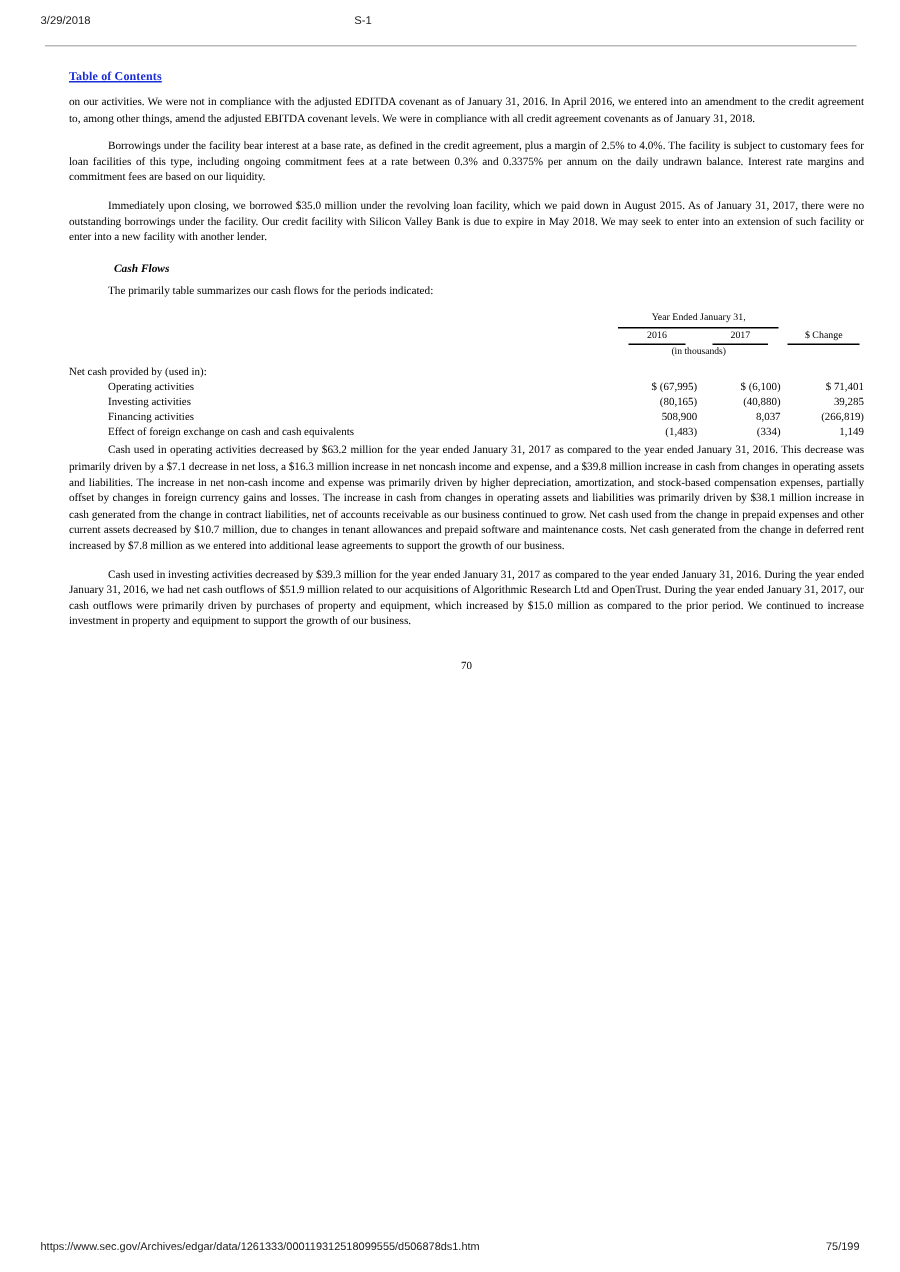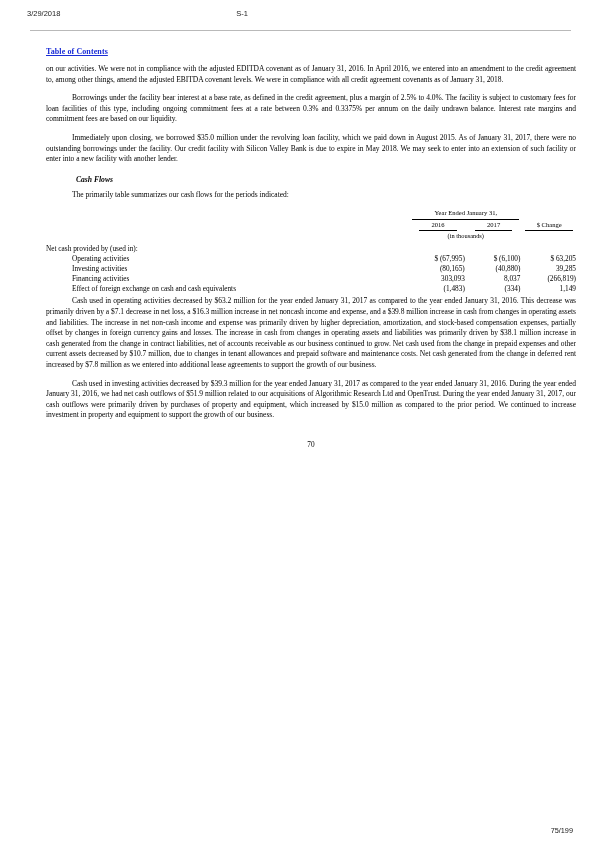--- a/index.html
+++ b/index.html
@@ -280,37 +280,37 @@
           <td class="num"></td>
         </tr>
 
         <tr>
           <td class="lbl sub">Operating activities</td>
           <td></td>
           <td class="num">$ (67,995)</td>
           <td></td>
           <td class="num">$  (6,100)</td>
           <td></td>
-          <td class="num">$   63,205</td>
+          <td class="num">$   71,401</td>
         </tr>
 
         <tr>
           <td class="lbl sub">Investing activities</td>
           <td></td>
           <td class="num">(80,165)</td>
           <td></td>
           <td class="num">(40,880)</td>
           <td></td>
           <td class="num">39,285</td>
         </tr>
 
         <tr>
           <td class="lbl sub">Financing activities</td>
           <td></td>
-          <td class="num">303,093</td>
+          <td class="num">508,900</td>
           <td></td>
           <td class="num">8,037</td>
           <td></td>
           <td class="num">(266,819)</td>
         </tr>
 
         <tr>
           <td class="lbl sub">Effect of foreign exchange on cash and cash equivalents</td>
           <td></td>
           <td class="num">(1,483)</td>
@@ -326,14 +326,15 @@
 
   <p class="body-text indent">Cash used in operating activities decreased by $63.2 million for the year ended January 31, 2017 as compared to the year ended January 31, 2016. This decrease was primarily driven by a $7.1 decrease in net loss, a $16.3 million increase in net noncash income and expense, and a $39.8 million increase in cash from changes in operating assets and liabilities. The increase in net non-cash income and expense was primarily driven by higher depreciation, amortization, and stock-based compensation expenses, partially offset by changes in foreign currency gains and losses. The increase in cash from changes in operating assets and liabilities was primarily driven by $38.1 million increase in cash generated from the change in contract liabilities, net of accounts receivable as our business continued to grow. Net cash used from the change in prepaid expenses and other current assets decreased by $10.7 million, due to changes in tenant allowances and prepaid software and maintenance costs. Net cash generated from the change in deferred rent increased by $7.8 million as we entered into additional lease agreements to support the growth of our business.</p>
 
   <p class="body-text indent">Cash used in investing activities decreased by $39.3 million for the year ended January 31, 2017 as compared to the year ended January 31, 2016. During the year ended January 31, 2016, we had net cash outflows of $51.9 million related to our acquisitions of Algorithmic Research Ltd and OpenTrust. During the year ended January 31, 2017, our cash outflows were primarily driven by purchases of property and equipment, which increased by $15.0 million as compared to the prior period. We continued to increase investment in property and equipment to support the growth of our business.</p>
 
   <div class="page-number">70</div>
 
 </div>
 
 <div class="print-footer">
+  <span class="url">https://www.sec.gov/Archives/edgar/data/1261333/000119312518099555/d506878ds1.htm</span>
   <span class="pages">75/199</span>
 </div>
 
 </body></html>

